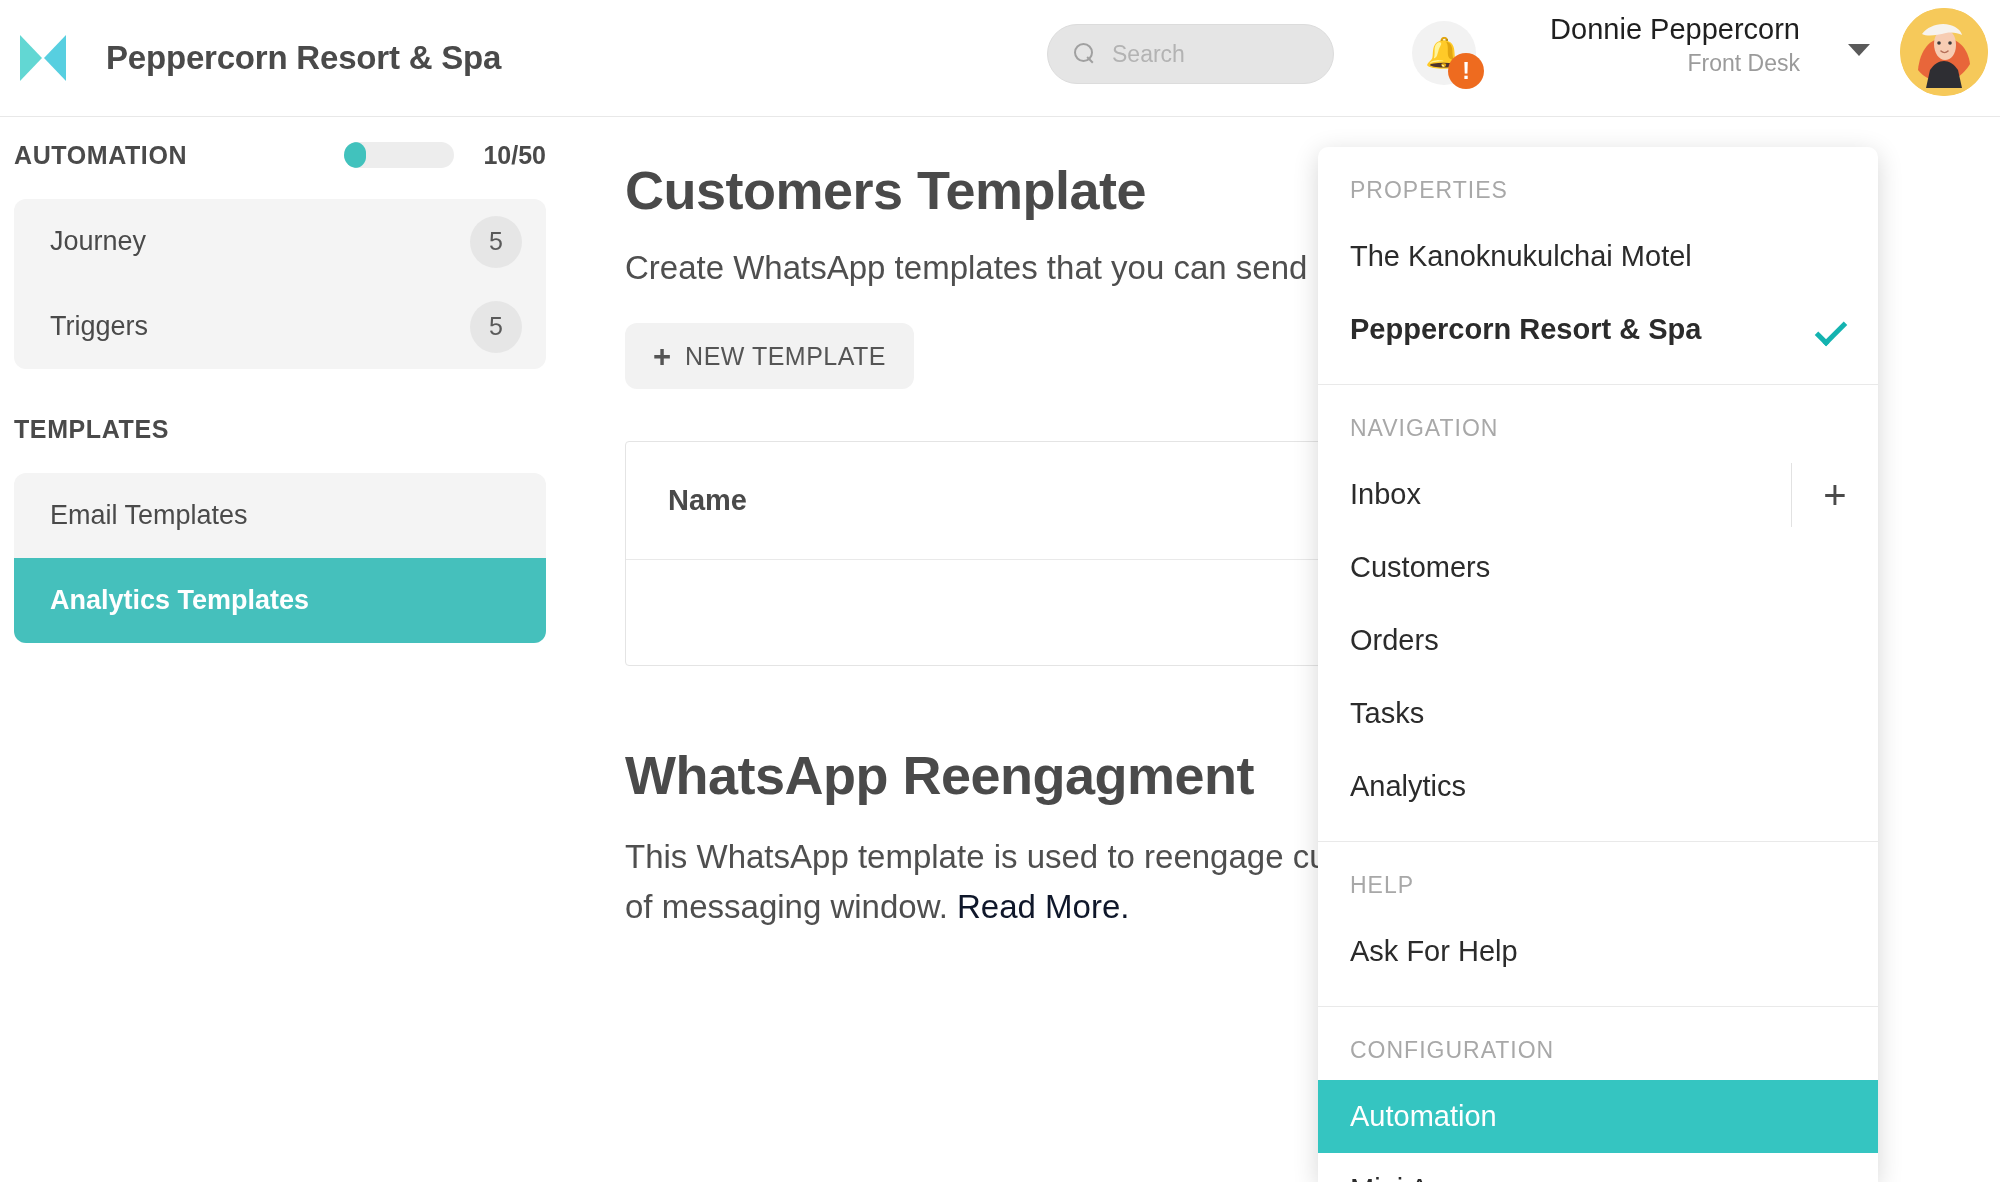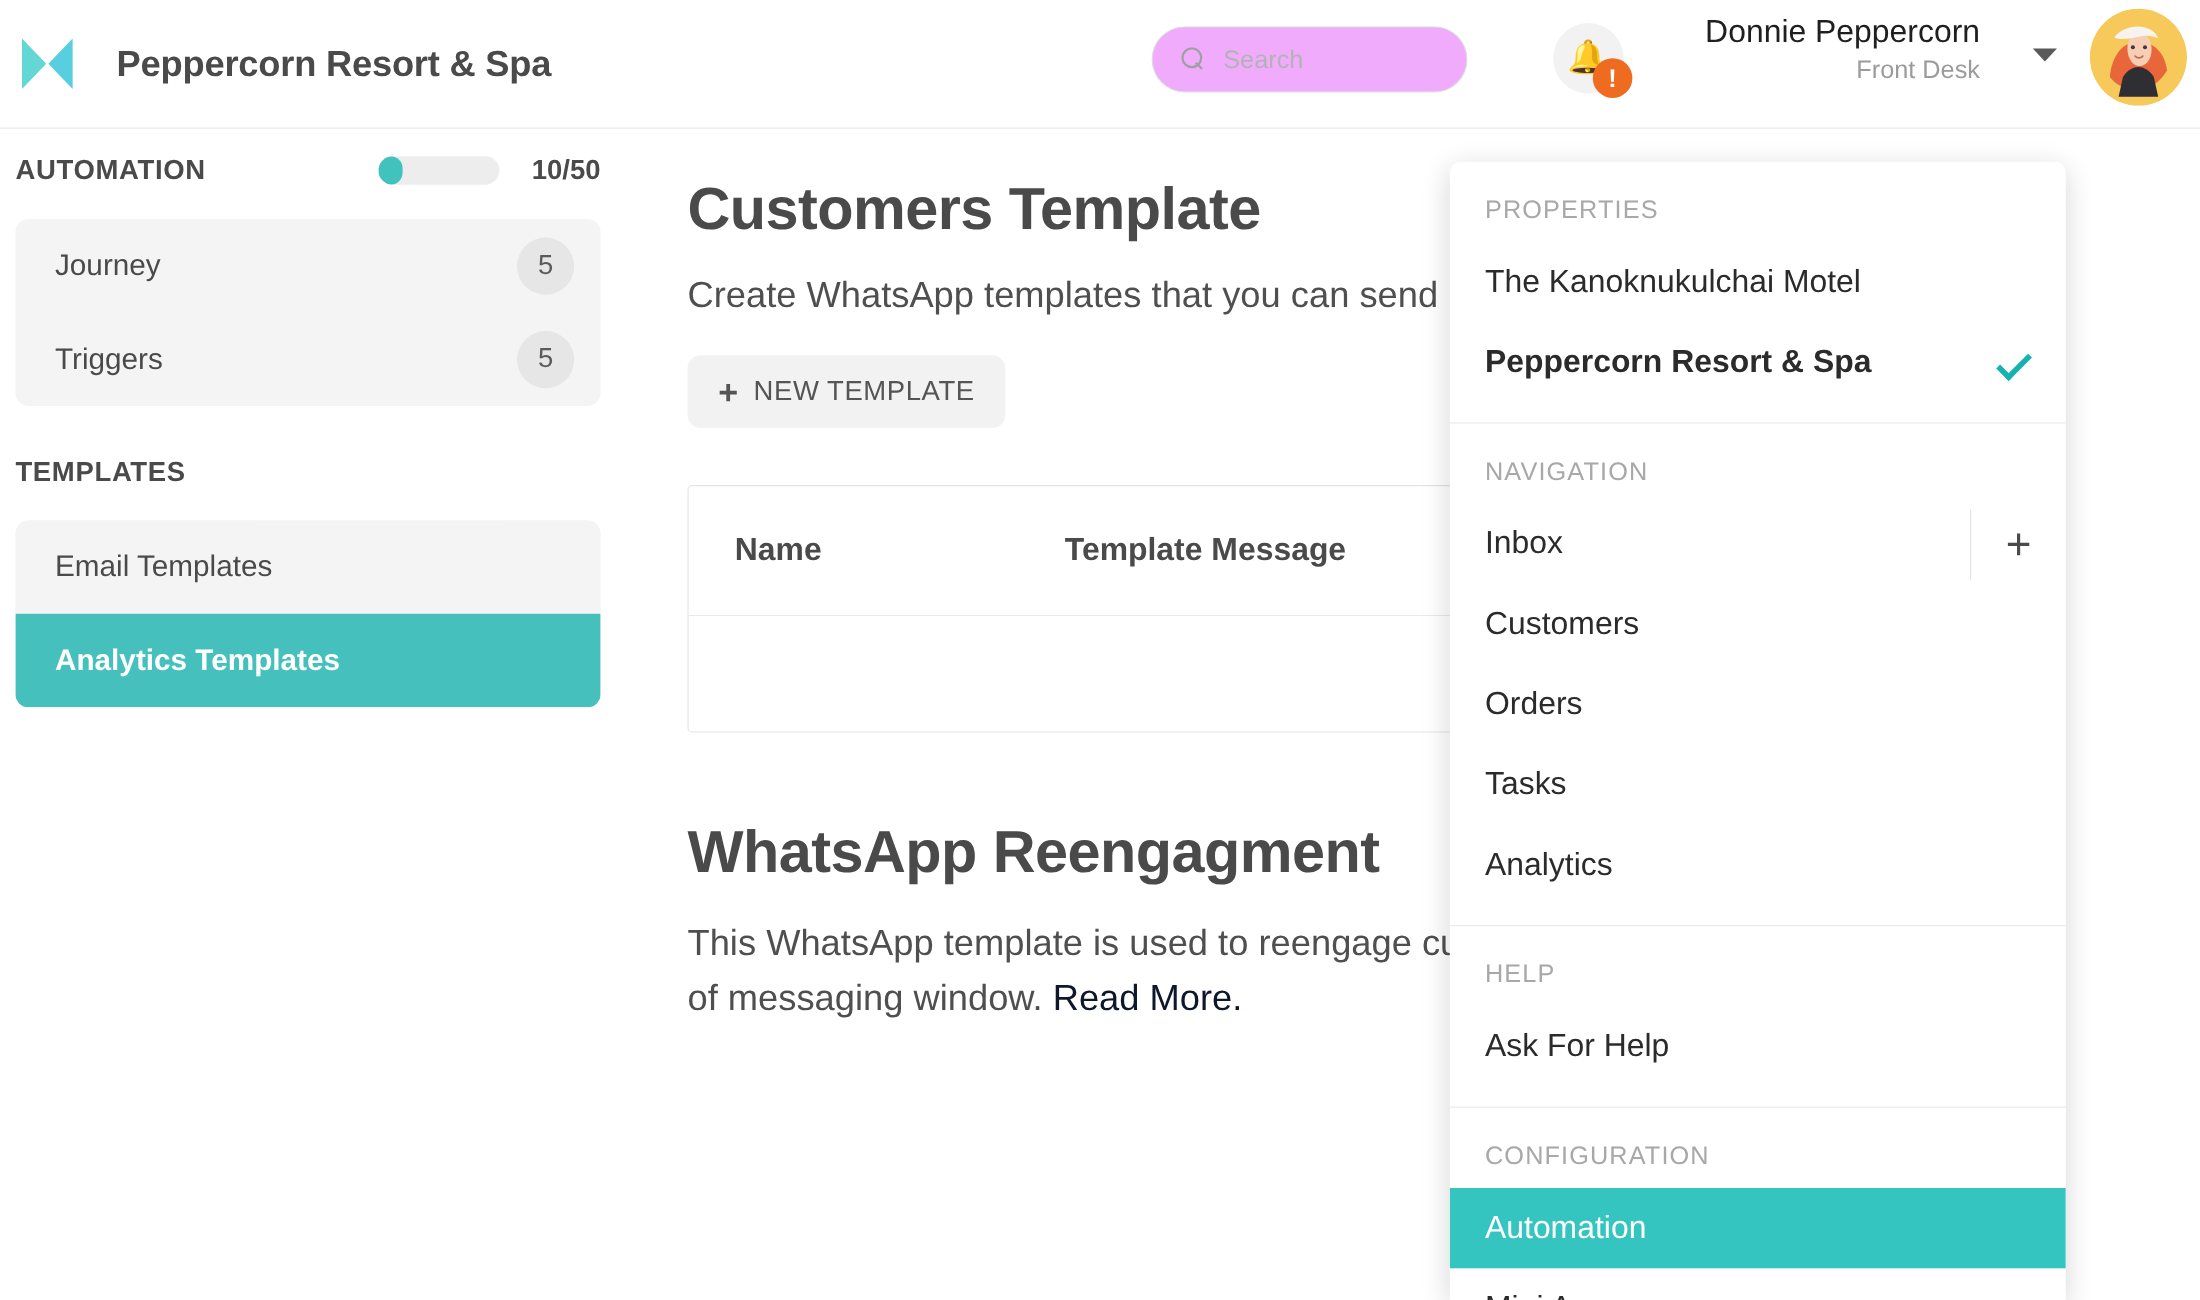--- a/index.html
+++ b/index.html
@@ -38,21 +38,21 @@
   .brand-name {
     margin-left: 34px;
     font-size: 33px; font-weight: bold; color: #4a4a4a;
     letter-spacing: -0.2px;
   }
 
   .search-wrap {
     position: absolute; left: 1047px; top: 24px;
     width: 287px; height: 60px;
     border: 1px solid #dcdcdc; border-radius: 32px;
-    background: #f0abfc;
+    background: #e5e5e5;
     display: flex; align-items: center; padding-left: 26px;
   }
   .search-icon { width: 22px; height: 22px; position: relative; flex: none; }
   .search-icon::before {
     content: ""; position: absolute; left: 0; top: 0;
     width: 15px; height: 15px; border: 2.4px solid #a0a0a0; border-radius: 50%;
   }
   .search-icon::after {
     content: ""; position: absolute; left: 13px; top: 13px;
     width: 8px; height: 2.4px; background: #a0a0a0;
@@ -326,21 +326,20 @@
     <div class="page-sub">Create WhatsApp templates that you can send</div>
 
     <button class="btn-new">
       <span class="plus">+</span>
       <span class="btn-label">NEW TEMPLATE</span>
     </button>
 
     <div class="table">
       <div class="thead">
         <div class="th name">Name</div>
-        <div class="th msg">Template Message</div>
       </div>
       <div class="trow"></div>
     </div>
 
     <div class="section2">
       <div class="page-title">WhatsApp Reengagment</div>
       <div class="body">
         <span>This WhatsApp template is used to reengage customers outside</span><br>
         <span>of messaging window. </span><span class="readmore">Read More.</span>
       </div>

